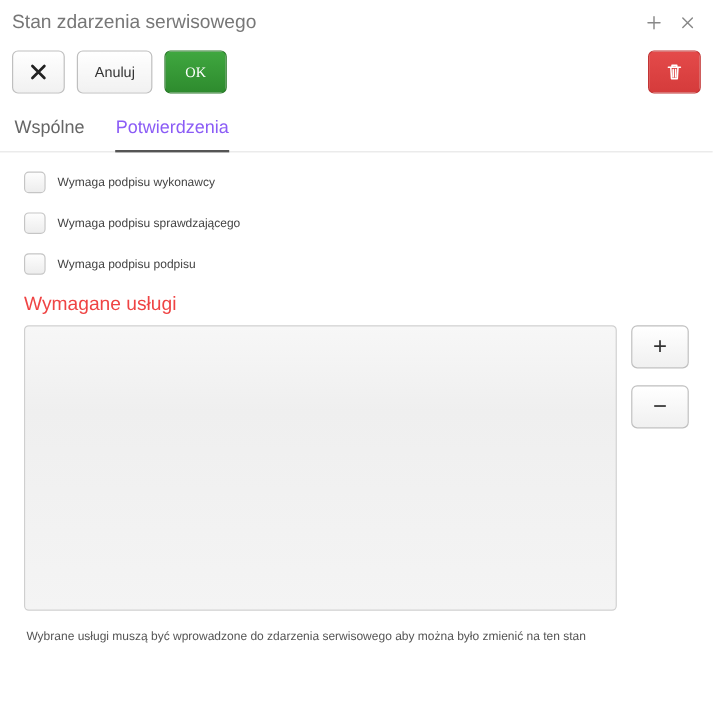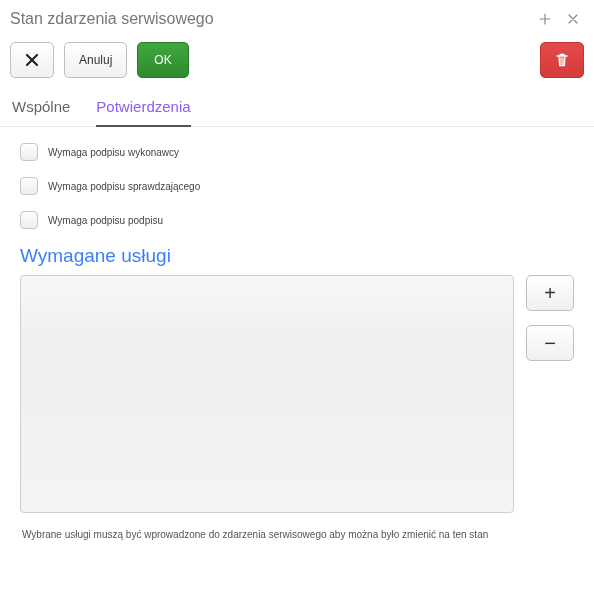--- a/index.html
+++ b/index.html
@@ -48,20 +48,21 @@
     align-items: center;
     justify-content: center;
     cursor: pointer;
   }
   .btn-icon-only { width: 44px; padding: 0; }
   .btn-ok {
     background: linear-gradient(#3fa73f, #2e8b2e);
     border-color: #2a7a2a;
     color: #fff;
     padding: 0 16px;
+    font-family: Liberation Serif, serif;
   }
   .btn-danger {
     background: linear-gradient(#e44a4a, #d53b3b);
     border-color: #c23434;
     color: #fff;
     width: 44px;
   }
   .btn svg { display: block; }
 
   .tabs {
@@ -93,22 +94,22 @@
   .checkbox {
     width: 18px; height: 18px;
     border: 1px solid #c5c5c5;
     border-radius: 4px;
     background: linear-gradient(#fdfdfd,#ededed);
     cursor: pointer;
   }
   .check-label { font-size: 10px; color: #444; }
 
   .section-label {
-    font-size: 19px;
-    color: #3b82f6;
+    font-size: 16px;
+    color: #ef4444;
     margin: 6px 0 8px 0;
   }
   .list-row { display: flex; gap: 12px; align-items: flex-start; }
   .listbox {
     flex: 1;
     height: 238px;
     border: 1px solid #cfcfcf;
     border-radius: 4px;
     background: linear-gradient(#f7f7f7, #efefef 30%, #f4f4f4);
   }

